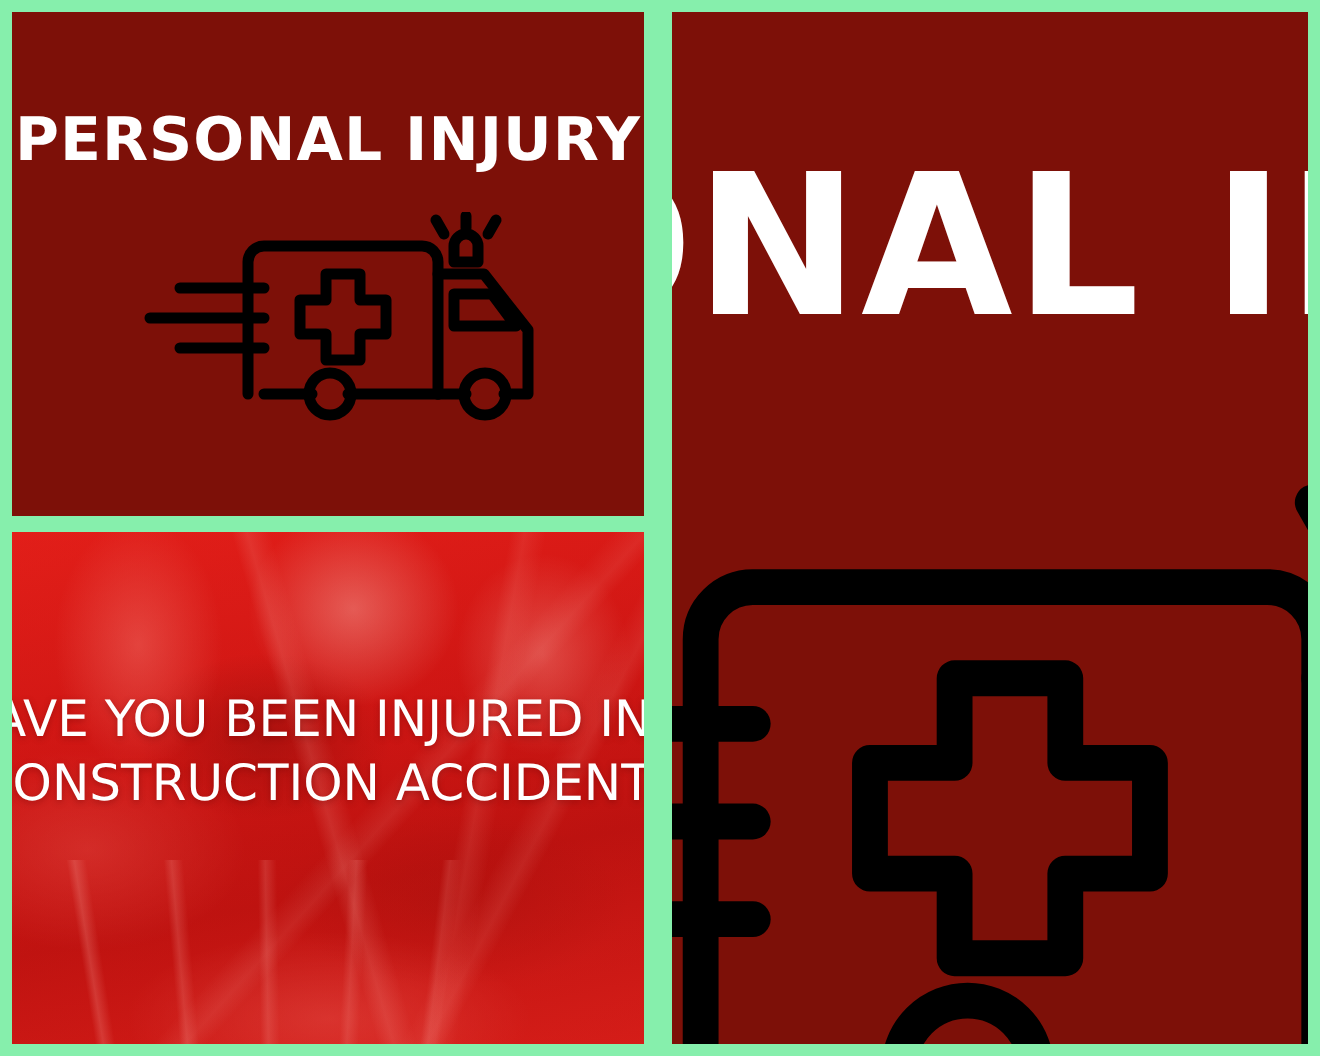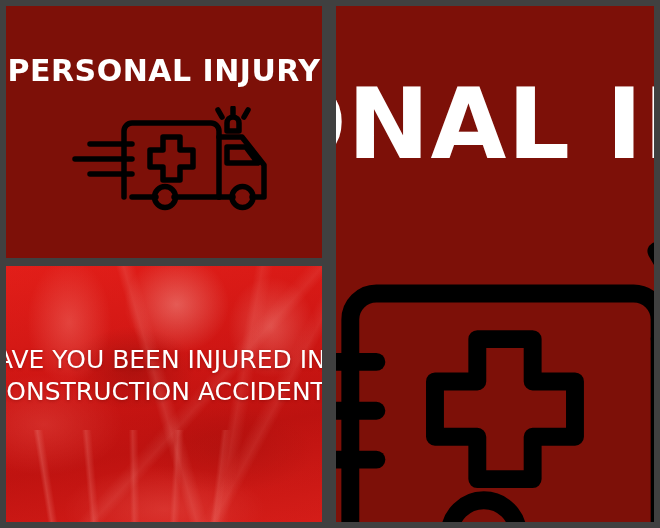--- a/index.html
+++ b/index.html
@@ -11,21 +11,21 @@
     width: 660px;
     height: 528px;
     overflow: hidden;
     font-family: "Liberation Sans", sans-serif;
   }
 
   .collage {
     position: relative;
     width: 660px;
     height: 528px;
-    background: #404040;
+    background: #86efac;
     box-sizing: border-box;
   }
 
   
   .left-col {
     position: absolute;
     left: 6px;
     top: 6px;
     width: 316px;
     height: 516px;

